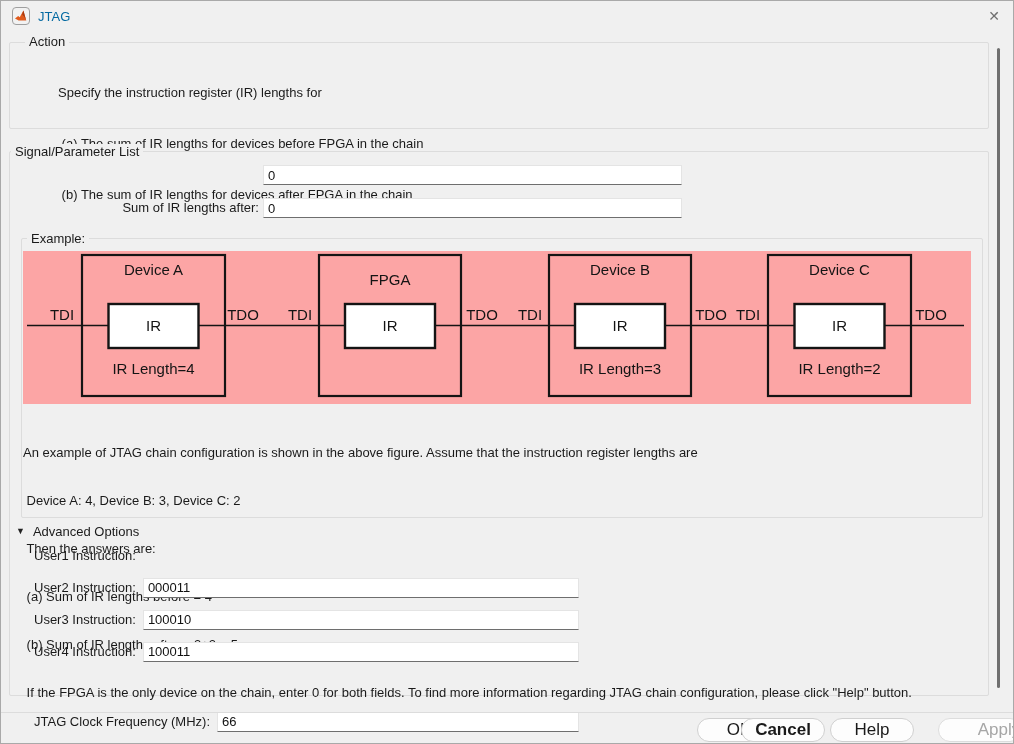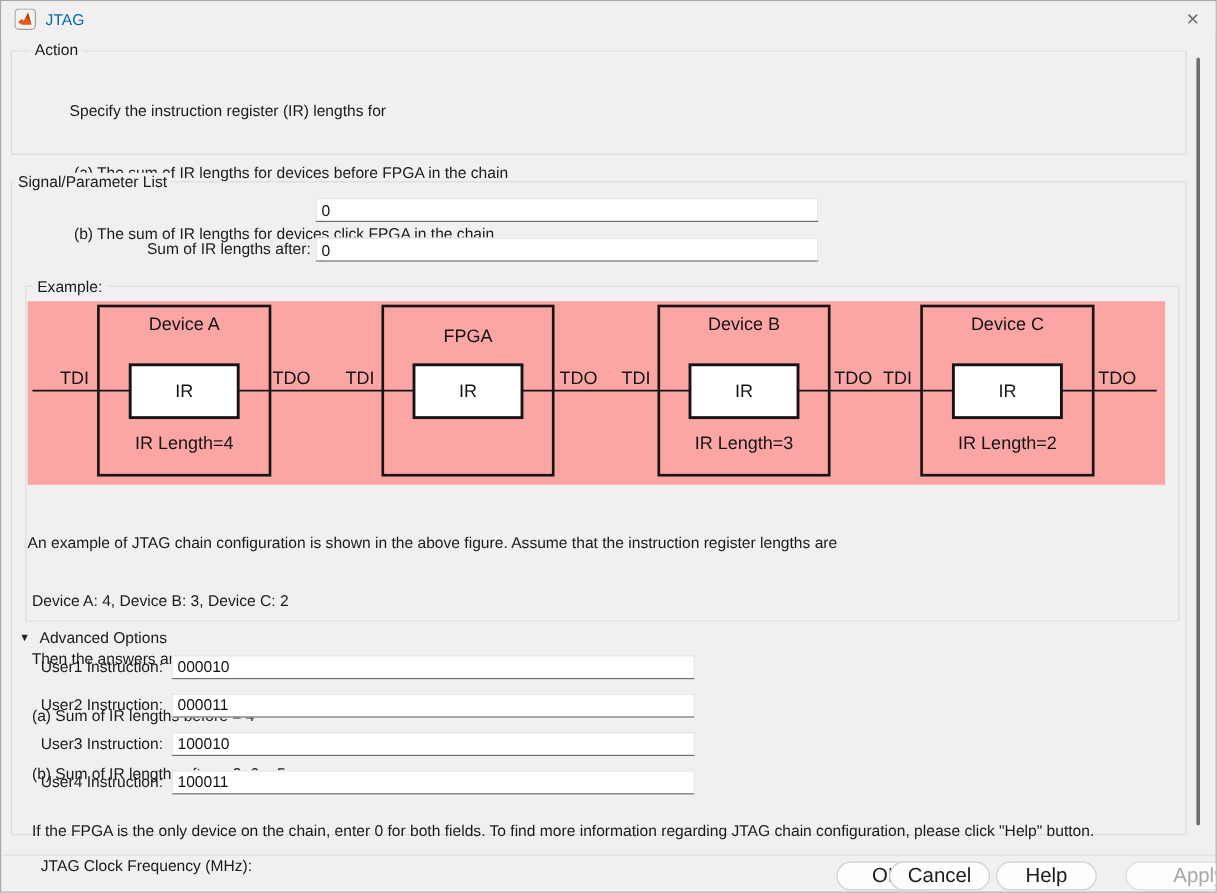--- a/index.html
+++ b/index.html
@@ -68,21 +68,21 @@
     <div class="close-btn">
       <span>✕</span>
     </div>
   </div>
 
   <div class="groupbox" style="left:8px; top:41px; width:980px; height:87px;"></div>
   <span class="legend" style="left:24px; top:33px;">Action</span>
   <div class="textblock" style="left:12px; top:49px;margin-left:45px;">
     <div>Specify the instruction register (IR) lengths for</div>
     <div> (a) The sum of IR lengths for devices before FPGA in the chain</div>
-    <div> (b) The sum of IR lengths for devices click FPGA in the chain</div>
+    <div> (b) The sum of IR lengths for devices after FPGA in the chain</div>
   </div>
 
   <div class="groupbox" style="left:8px; top:150px; width:980px; height:545px;"></div>
   <span class="legend" style="left:10px; top:143px;">Signal/Parameter List</span>
 
   <input class="field-input sum-input" style="top: 164px;" value="0">
 
   <span class="sum-label" style="top:197px;">Sum of IR lengths after:</span>
   <input class="field-input sum-input" style="top: 197px;" value="0">
 
@@ -129,41 +129,41 @@
     <div> If the FPGA is the only device on the chain, enter 0 for both fields. To find more information regarding JTAG chain configuration, please click "Help" button.</div>
   </div>
 
   <div class="adv-header">
     <span class="arrow">▼</span>
     <span>Advanced Options</span>
   </div>
 
   <div class="adv-row" style="top:544px;">
     <span class="adv-label">User1 Instruction:</span>
-    <input class="field-input" value="000010" style="">
   </div>
   <div class="adv-row" style="top:576px;">
     <span class="adv-label">User2 Instruction:</span>
     <input class="field-input" value="000011" style="">
   </div>
   <div class="adv-row" style="top:608px;">
     <span class="adv-label">User3 Instruction:</span>
     <input class="field-input" value="100010" style="">
   </div>
   <div class="adv-row" style="top:640px;">
     <span class="adv-label">User4 Instruction:</span>
     <input class="field-input" value="100011" style="">
   </div>
   <div class="adv-row" style="top:710px;">
     <span class="adv-label">JTAG Clock Frequency (MHz):</span>
+    <input class="field-input" value="66" style="">
   </div>
 
   <div class="footer-sep"></div>
   <div class="btn" style="left:696px;">OK</div>
-  <div class="btn" style="left:740px;">Cancel</div>
+  <div class="btn" style="left:740px;font-weight:bold;">Cancel</div>
   <div class="btn" style="left:829px;">Help</div>
   <div class="btn disabled" style="left:937px;padding-left:38px;">Apply</div>
 
   <div class="scrollbar">
     <div class="thumb"></div>
   </div>
 
 </div>
 
 </body></html>

